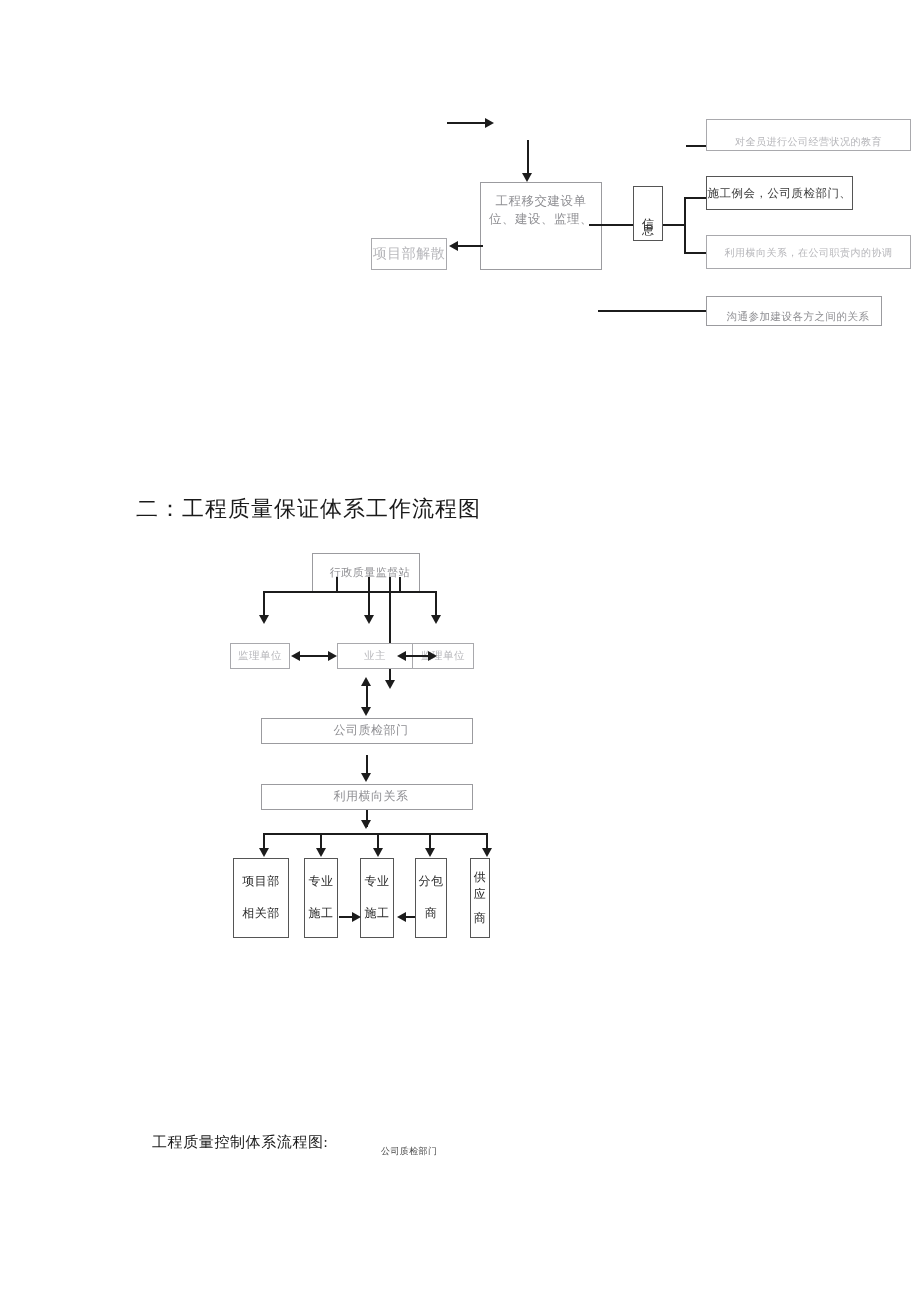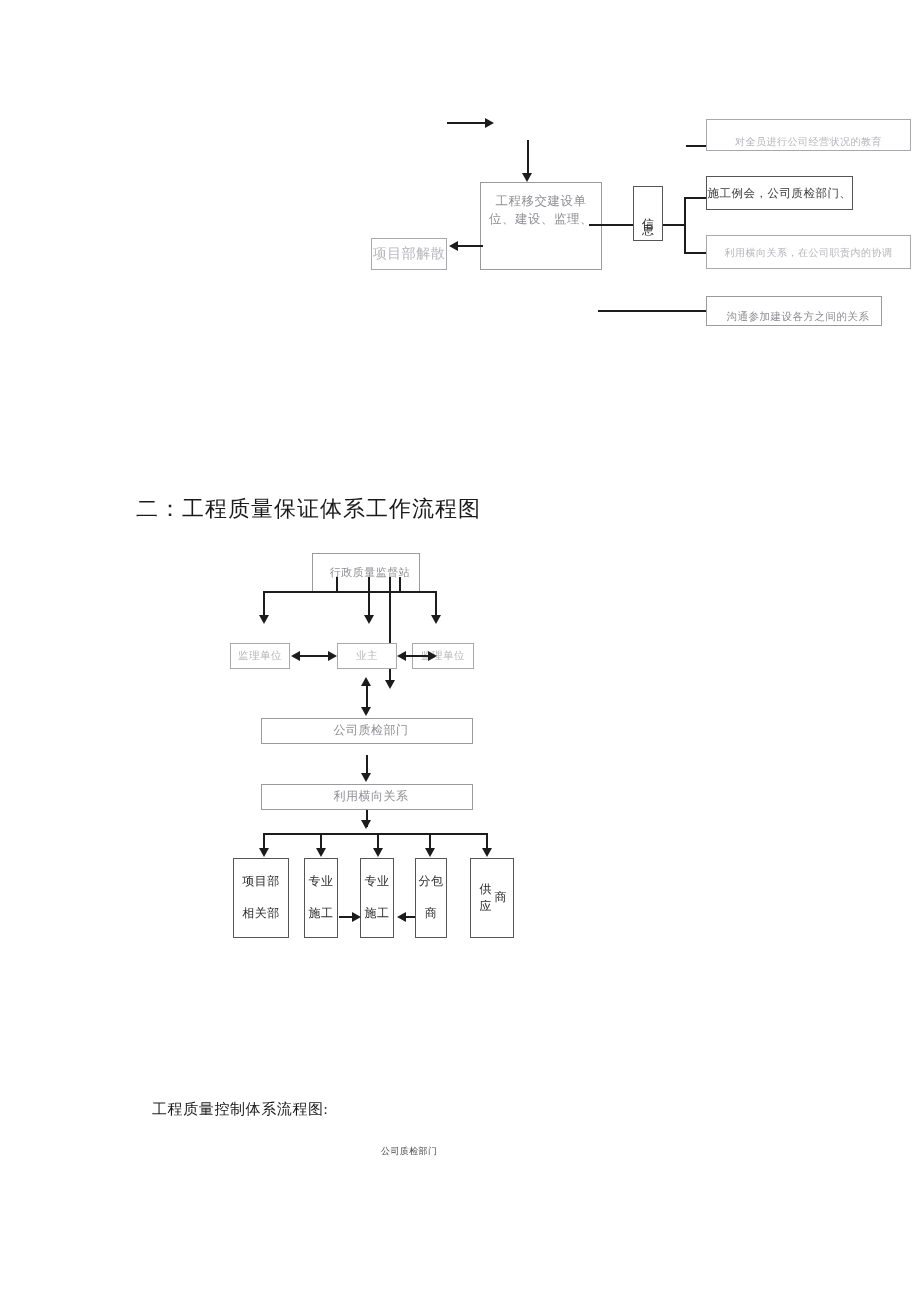--- a/index.html
+++ b/index.html
@@ -92,20 +92,21 @@
     letter-spacing: 1px;
     white-space: nowrap;
     color: #1a1a1a;
   }
   .para {
     position: absolute;
     font-size: 15px;
     letter-spacing: 0.6px;
     white-space: nowrap;
     color: #1a1a1a;
+    margin-top: 33px;
   }
   .tinytext {
     position: absolute;
     font-size: 9px;
     letter-spacing: 0.4px;
     white-space: nowrap;
     color: #4a4a4a;
     font-family: "Liberation Sans", sans-serif;
   }
 </style>
@@ -188,21 +189,21 @@
     <div class="ln v" style="left:435px; top:591px; height:28px;"></div>
     <div class="arrow down" style="left:430.5px; top:615px;"></div>
 
     <div class="ln v" style="left:389px; top:577px; height:107px;"></div>
     <div class="arrow down" style="left:384.5px; top:680px;"></div>
 
     <div class="node veryfaded" style="left:230px; top:643px; width:60px; height:26px; font-size:10.5px;">
       <span>监理单位</span>
     </div>
 
-    <div class="node veryfaded" style="left:337px; top:643px; width:60px; height:26px; font-size:10.5px;">
+    <div class="node veryfaded" style="left:337px; top:643px; width:76px; height:26px; font-size:10.5px;">
       <span>业主</span>
     </div>
 
     <div class="node veryfaded" style="left:412px; top:643px; width:62px; height:26px; font-size:10.5px;">
       <span>监理单位</span>
     </div>
 
     <div class="ln thick h" style="left:297px; top:655px; width:33px;"></div>
     <div class="arrow left" style="left:291px; top:650.5px;"></div>
     <div class="arrow right" style="left:328px; top:650.5px;"></div>
@@ -265,21 +266,21 @@
     <div class="arrow right" style="left:352px; top:911.5px;"></div>
 
     <div class="ln thick h" style="left:404px; top:916px; width:19px;"></div>
     <div class="arrow left" style="left:397px; top:911.5px;"></div>
 
     <div class="node" style="left:415px; top:858px; width:32px; height:80px; font-size:12px; flex-direction:column; justify-content:space-around; padding:7px 0;">
       <span>分包</span>
       <span>商</span>
     </div>
 
-    <div class="node" style="left:470px; top:858px; width:44px; height:80px; font-size:12px; flex-direction:row; justify-content:space-around; padding:7px 6px;">
+    <div class="node" style="left:470px; top:858px; width:20px; height:80px; font-size:12px; flex-direction:column; justify-content:space-around; padding:7px 6px;">
       <span>供应</span>
       <span>商</span>
     </div>
   </div>
 
   <div class="para" style="left:152px; top:1100px;">工程质量控制体系流程图:</div>
 
   <div class="tinytext" style="left:381px; top:1145px;">公司质检部门</div>
 
 </div>

